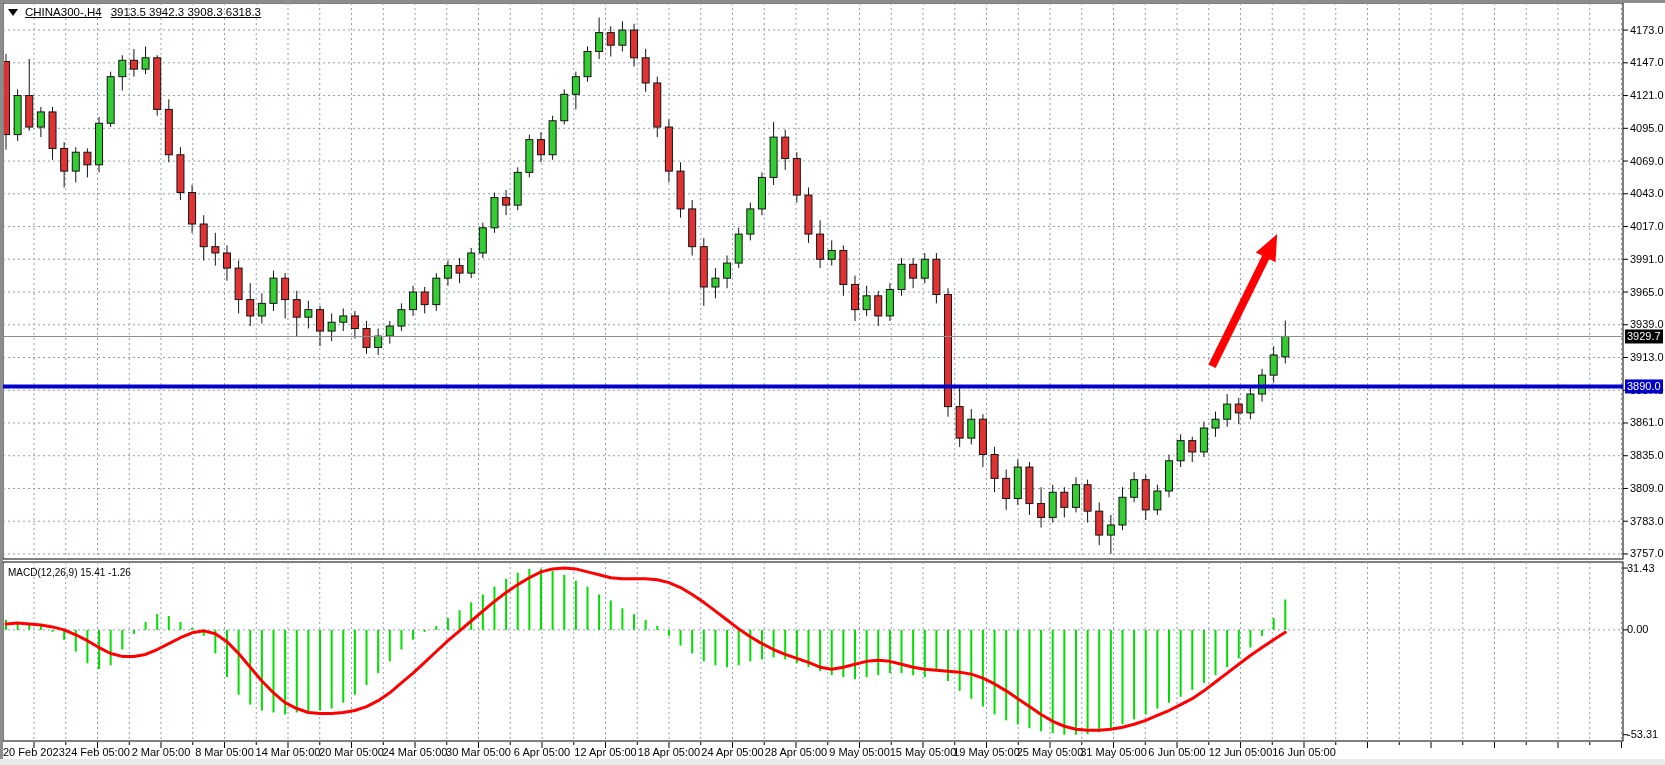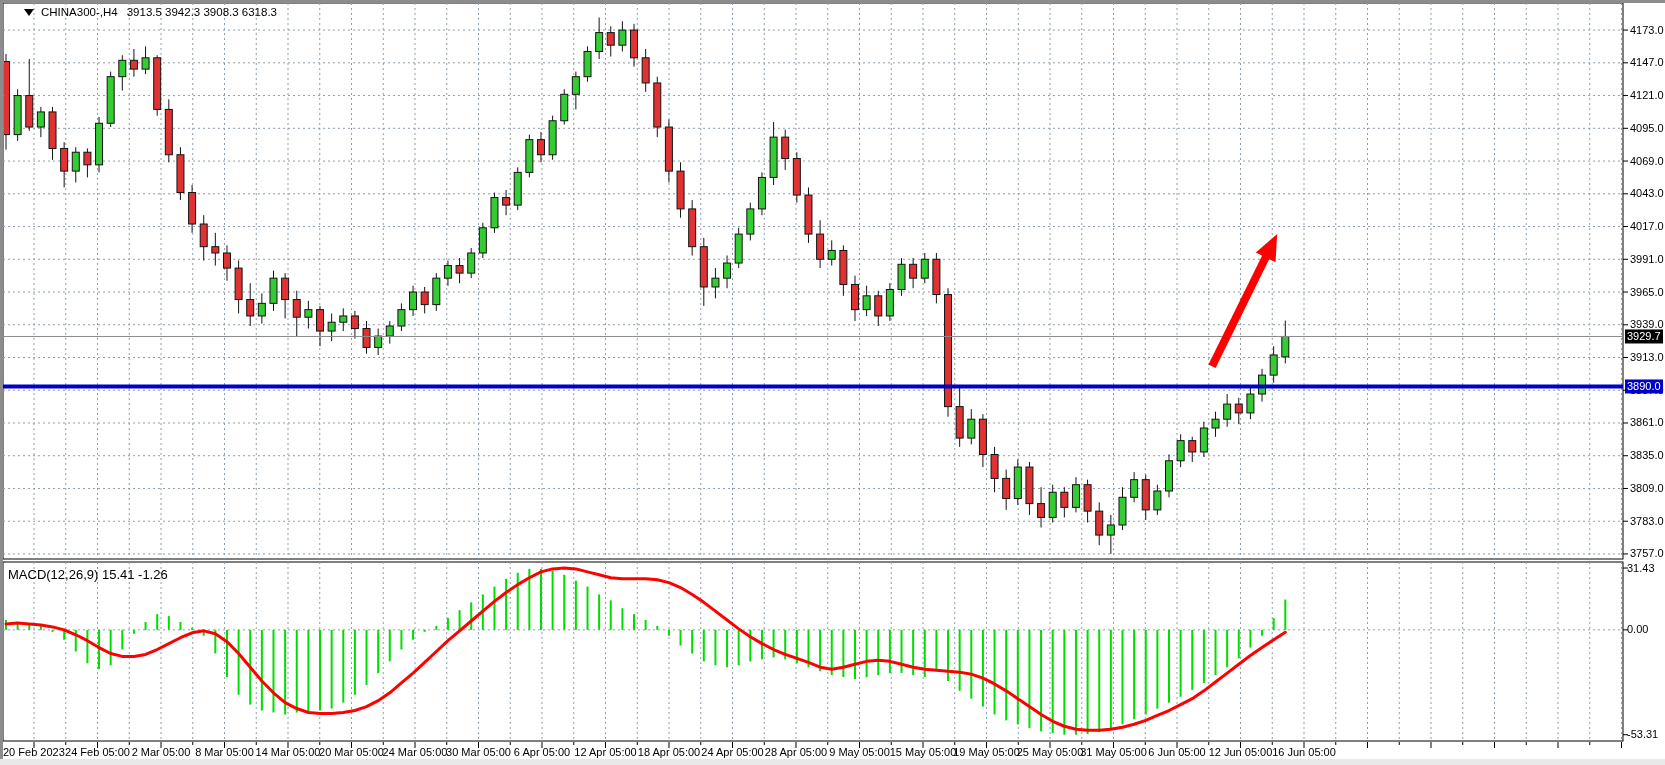--- a/index.html
+++ b/index.html
@@ -1,26 +1,26 @@
 <!DOCTYPE html>
 <html><head>
 <meta charset="utf-8">
 <style>
   html,body{margin:0;padding:0;background:#d4d4d4;}
   .screen{position:relative;width:1665px;height:765px;background:#ffffff;overflow:hidden;
           font-family:"Liberation Sans","DejaVu Sans",sans-serif;}
   .chrome-top{position:absolute;left:0;top:0;width:1665px;height:3px;background:#8c8c8c;}
   .chrome-left{position:absolute;left:0;top:0;width:3px;height:765px;background:#8c8c8c;}
   .chrome-bottom{position:absolute;left:0;top:759px;width:1665px;height:6px;background:#e9e9e9;}
-  .chart-header{position:absolute;left:24px;top:5px;height:14px;display:flex;align-items:center;
-                font-size:11.5px;color:#000;white-space:pre;z-index:30;}
+  .chart-header{position:absolute;left:8px;top:5px;height:14px;display:flex;align-items:center;
+                font-size:11.5px;color:#000;white-space:pre;z-index:30;text-decoration:underline;}
   .dd-tri{width:0;height:0;border-left:5px solid transparent;border-right:5px solid transparent;
           border-top:7px solid #000;margin-right:7px;display:inline-block;cursor:pointer;}
   .title-sym{font-weight:400;margin-right:9px;}
-  .macd-label{position:absolute;left:8px;top:567px;font-size:13px;color:#000;z-index:30;white-space:pre;}
+  .macd-label{position:absolute;left:8px;top:567px;font-size:10px;color:#000;z-index:30;white-space:pre;}
   svg{position:absolute;left:0;top:0;}
   text{font-family:"Liberation Sans","DejaVu Sans",sans-serif;}
 </style>
 </head>
 <body>
 
 <div class="screen">
   <svg id="chart" width="1665" height="765" viewBox="0 0 1665 765">
       <defs>
         <clipPath id="mainClip">

